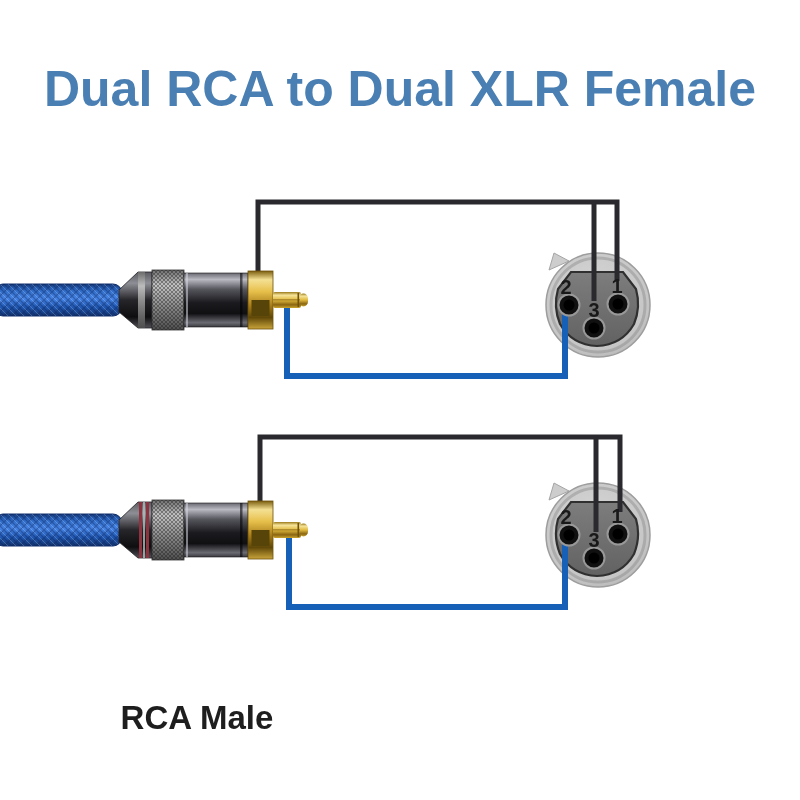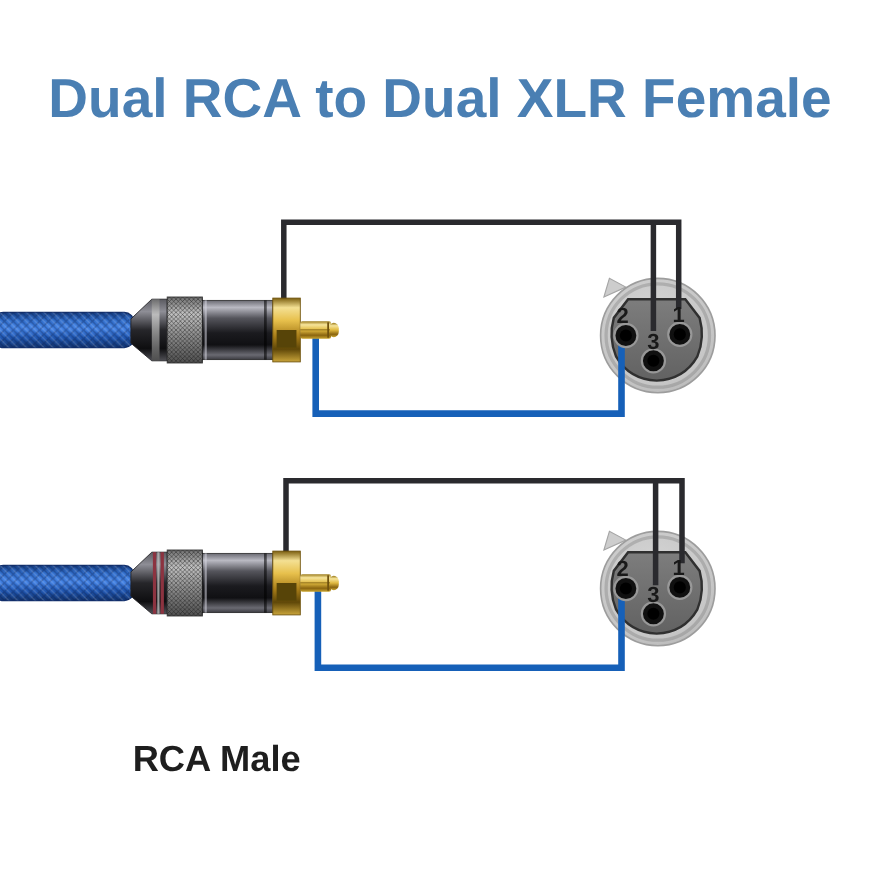--- a/index.html
+++ b/index.html
@@ -1,21 +1,21 @@
 <!DOCTYPE html>
 <html><head>
 <meta charset="utf-8">
 <style>
   html,body{margin:0;padding:0;background:#ffffff;}
   .canvas{position:relative;width:800px;height:800px;background:#ffffff;overflow:hidden;
           font-family:"Liberation Sans", sans-serif;}
   .title{position:absolute;top:64px;left:0;width:100%;text-align:center;
          font-size:50px;font-weight:bold;letter-spacing:0px;color:#4a7fb3;line-height:50px;}
   .flabel{position:absolute;top:672px;font-size:33px;font-weight:bold;color:#1e1e1e;line-height:36px;}
-  .flabel.rca{left:75px;width:244px;text-align:center;}
+  .flabel.rca{left:75px;width:244px;text-align:center;margin-top:28px;}
   .flabel.xlr{left:478px;width:260px;text-align:center;}
   svg{position:absolute;top:0;left:0;}
   .pinlabel{font-family:"Liberation Sans", sans-serif;font-size:20px;font-weight:bold;fill:#191919;}
 </style>
 </head>
 <body>
 
 <div class="canvas">
 
   <div class="title">Dual RCA to Dual XLR Female</div>

